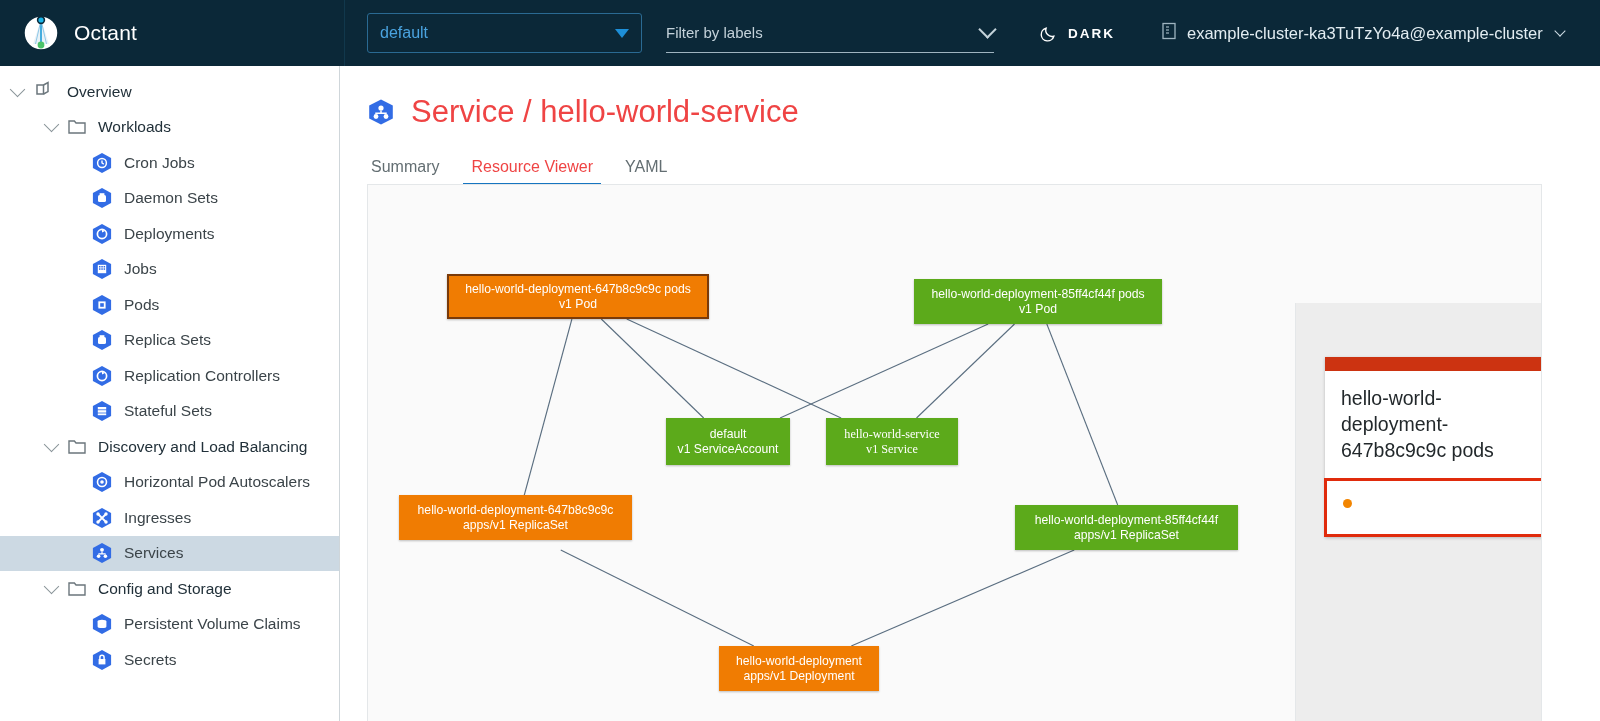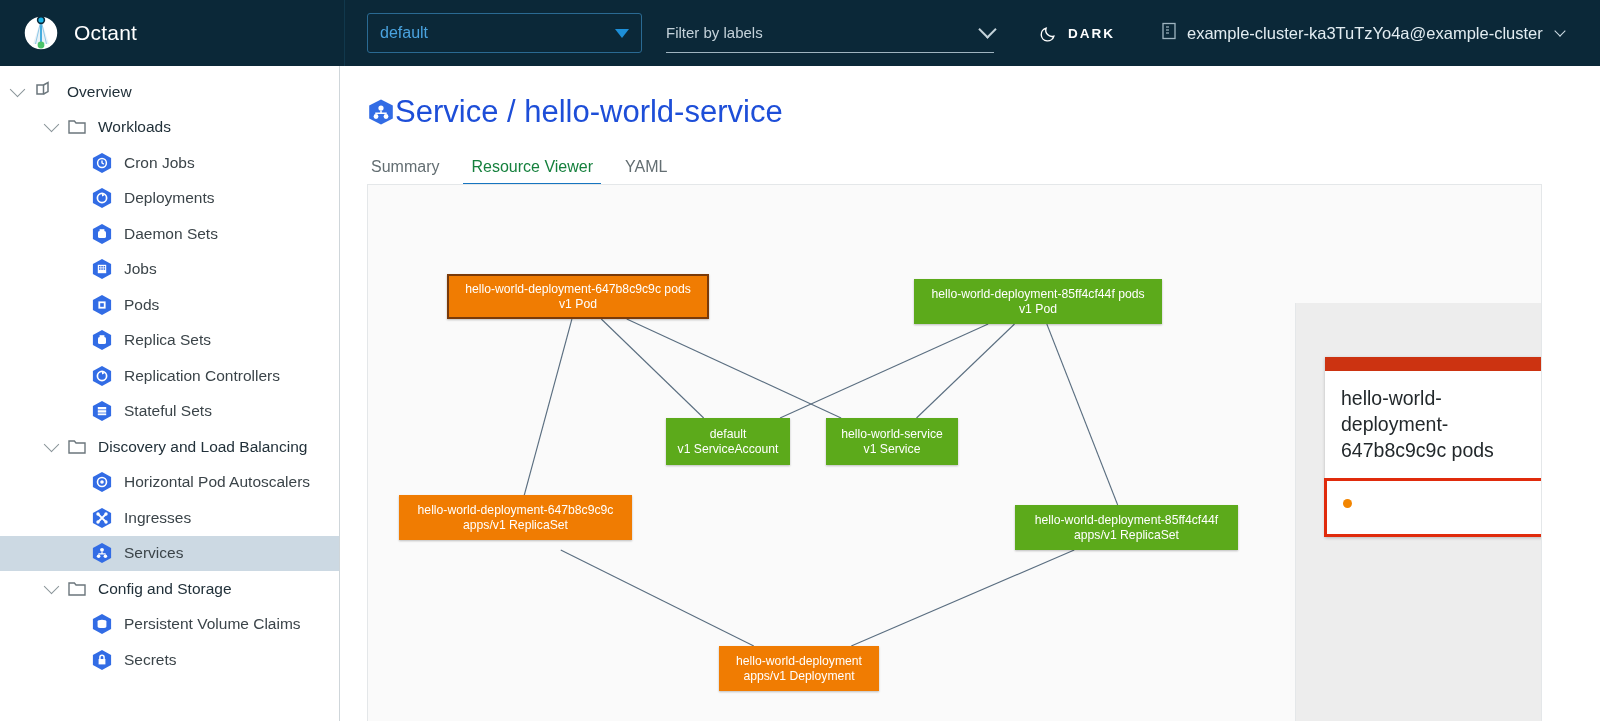--- a/index.html
+++ b/index.html
@@ -108,39 +108,39 @@
   .folder-ic { width: 18px; height: 16px; flex: 0 0 18px; margin-right: 12px; }
 
   
   .main {
     position: absolute; top: 66px; left: 340px;
     width: 1260px; height: 655px;
     background: #fff;
     overflow: hidden;
   }
   .page-title {
-    display: flex; align-items: center; 
+    display: flex; align-items: center; gap: 16px;
     padding: 28px 0 0 27px;
-    font-size: 31px; color: #1d4ed8; font-weight: normal;
+    font-size: 31px; color: #ef4444; font-weight: normal;
   }
   .title-ic { width: 28px; height: 28px; flex: 0 0 28px; }
   .tabs {
     margin: 19px 0 0 27px;
     display: flex; align-items: flex-end; gap: 0;
     border-bottom: 1px solid #d8dcde;
     width: 1175px; height: 37px;
   }
   .tab {
     font-size: 16px; color: #636e72;
     padding: 0 16px 9px 16px;
     position: relative;
     margin-top: 28px;
   }
   .tab:first-child { padding-left: 4px; }
-  .tab.active { color: #15803d; }
+  .tab.active { color: #ef4444; }
   .tab.active::after {
     content: ""; position: absolute; left: 8px; right: 8px; bottom: -1px;
     height: 3px; background: #1675c0;
   }
   .tab:first-child.active::after { left: 0; }
 
   
   .graph-wrap {
     position: absolute; top: 118px; left: 27px;
     width: 1175px; height: 537px;
@@ -276,33 +276,33 @@
             <path d="M11 1 L20.1 6.1 L20.1 15.9 L11 21 L1.9 15.9 L1.9 6.1 Z" fill="#326ce5"></path>
             <circle cx="11" cy="11" r="4.4" fill="none" stroke="#fff" stroke-width="1.5"></circle>
             <path d="M11 8.4 L11 11 L12.8 12.2" stroke="#fff" stroke-width="1.4" fill="none"></path>
           </svg></span>
         <span>Cron Jobs</span>
       </div>
       <div class="nav-row leaf">
         <div style="width:91px;flex:0 0 91px"></div>
         <span class="ic"><svg width="22" height="22" viewBox="0 0 22 22">
             <path d="M11 1 L20.1 6.1 L20.1 15.9 L11 21 L1.9 15.9 L1.9 6.1 Z" fill="#326ce5"></path>
+            <rect x="7" y="8" width="8" height="7" rx="1.6" fill="#fff"></rect>
+            <rect x="8.6" y="6.2" width="4.8" height="2" fill="#fff"></rect>
+          </svg></span>
+        <span>Daemon Sets</span>
+      </div>
+      <div class="nav-row leaf">
+        <div style="width:91px;flex:0 0 91px"></div>
+        <span class="ic"><svg width="22" height="22" viewBox="0 0 22 22">
+            <path d="M11 1 L20.1 6.1 L20.1 15.9 L11 21 L1.9 15.9 L1.9 6.1 Z" fill="#326ce5"></path>
             <circle cx="11" cy="11" r="4.6" fill="none" stroke="#fff" stroke-width="1.7"></circle>
             <path d="M11 5.8 L13.6 8.2 L11 9.4 Z" fill="#fff"></path>
           </svg></span>
         <span>Deployments</span>
-      </div>
-      <div class="nav-row leaf">
-        <div style="width:91px;flex:0 0 91px"></div>
-        <span class="ic"><svg width="22" height="22" viewBox="0 0 22 22">
-            <path d="M11 1 L20.1 6.1 L20.1 15.9 L11 21 L1.9 15.9 L1.9 6.1 Z" fill="#326ce5"></path>
-            <rect x="7" y="8" width="8" height="7" rx="1.6" fill="#fff"></rect>
-            <rect x="8.6" y="6.2" width="4.8" height="2" fill="#fff"></rect>
-          </svg></span>
-        <span>Daemon Sets</span>
       </div>
       <div class="nav-row leaf">
         <div style="width:91px;flex:0 0 91px"></div>
         <span class="ic"><svg width="22" height="22" viewBox="0 0 22 22">
             <path d="M11 1 L20.1 6.1 L20.1 15.9 L11 21 L1.9 15.9 L1.9 6.1 Z" fill="#326ce5"></path>
             <rect x="6.8" y="6.8" width="8.4" height="8.4" fill="#fff"></rect>
             <rect x="8" y="8" width="1.5" height="1.5" fill="#326ce5"></rect>
             <rect x="10.3" y="8" width="1.5" height="1.5" fill="#326ce5"></rect>
             <rect x="12.6" y="8" width="1.5" height="1.5" fill="#326ce5"></rect>
             <rect x="8" y="10.3" width="1.5" height="1.5" fill="#326ce5"></rect>
@@ -459,21 +459,21 @@
           <span>v1 Pod</span>
         </div>
         <div class="node green" style="left: 546px; top: 94px; width: 248px; height: 45px;">
           <span>hello-world-deployment-85ff4cf44f pods</span>
           <span>v1 Pod</span>
         </div>
         <div class="node green" style="left: 298px; top: 233px; width: 124px; height: 47px;">
           <span>default</span>
           <span>v1 ServiceAccount</span>
         </div>
-        <div class="node green" style="left: 458px; top: 233px; width: 132px; height: 47px;">
+        <div class="node green" style="left: 458px; top: 233px; width: 132px; height: 47px; font-family: Liberation Serif, serif;">
           <span>hello-world-service</span>
           <span>v1 Service</span>
         </div>
         <div class="node orange" style="left: 31px; top: 310px; width: 233px; height: 45px;">
           <span>hello-world-deployment-647b8c9c9c</span>
           <span>apps/v1 ReplicaSet</span>
         </div>
         <div class="node green" style="left: 647px; top: 320px; width: 223px; height: 45px;">
           <span>hello-world-deployment-85ff4cf44f</span>
           <span>apps/v1 ReplicaSet</span>

